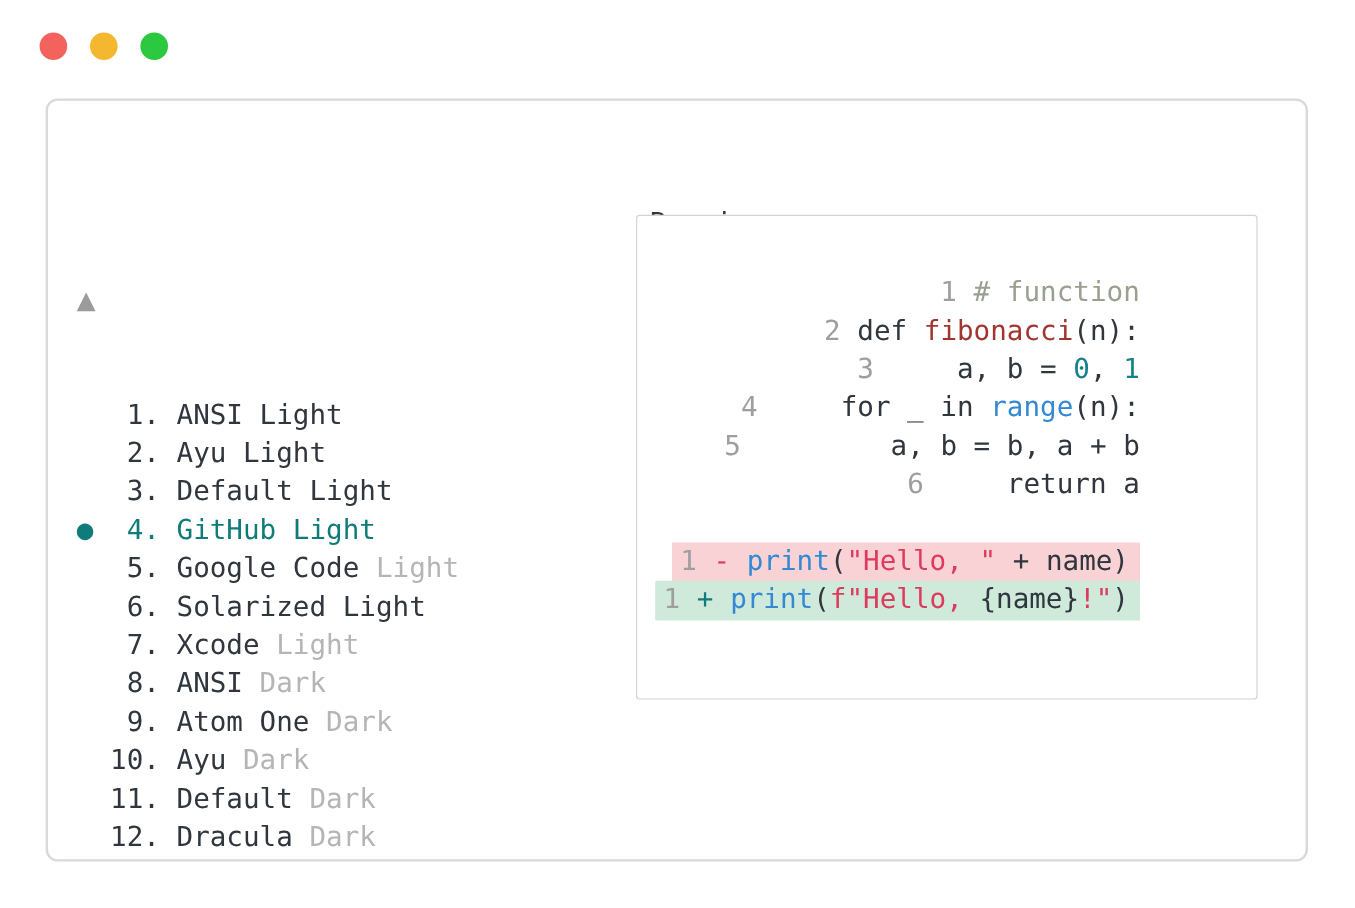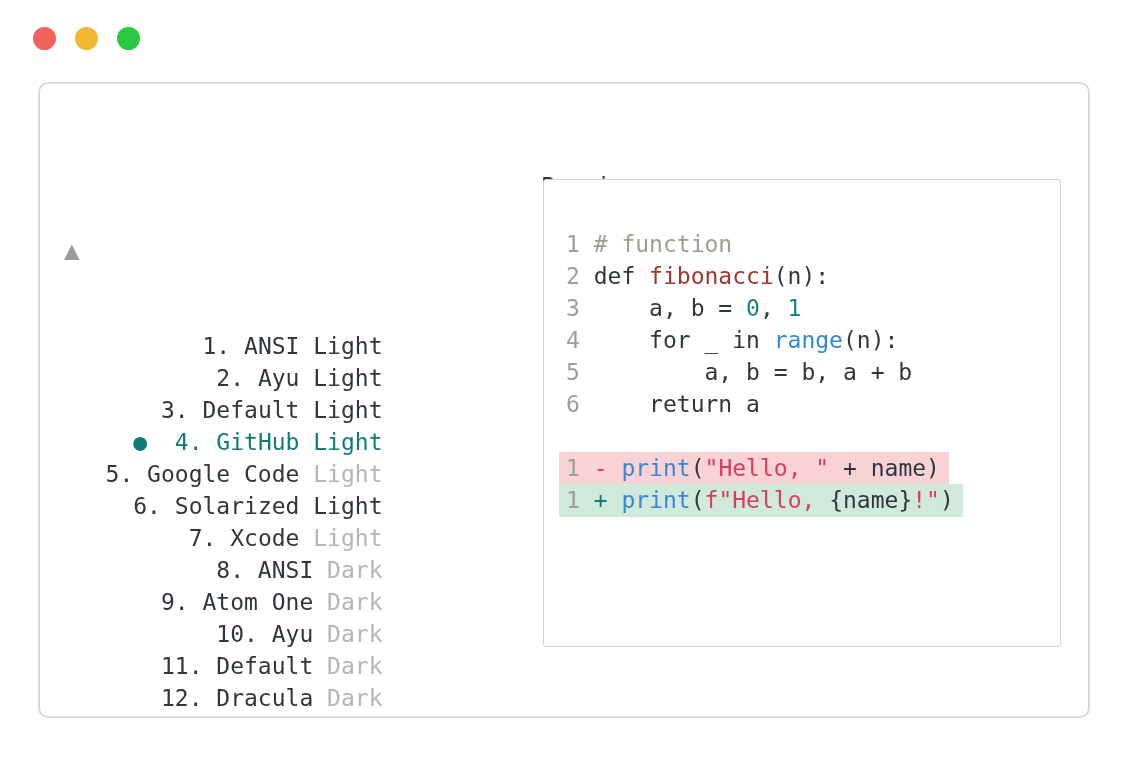--- a/index.html
+++ b/index.html
@@ -19,29 +19,29 @@
   .dot{width:23px;height:23px;border-radius:50%;}
   .panel{
     position:absolute;left:38px;top:82px;width:1052px;height:636px;
     border:2px solid var(--border);border-radius:10px;background:#fff;
   }
   .mono{font-size:23px;line-height:32px;white-space:pre;margin-top:36px;}
   .left-col{position:absolute;left:24px;top:50px;}
   .row{height:32px;white-space:pre;font-size:23px;line-height:32px;}
   .title{color:var(--dark);}
   .arrow-up{color:var(--arrowgray);font-size:26px;}
-  .theme-row{color:var(--dark);text-align:right;}
+  .theme-row{color:var(--dark);}
   .theme-row.selected, .theme-row.selected .marker{color:var(--teal);}
   .marker{color:var(--teal);}
   .suffix{color:var(--dim);}
   .help{position:absolute;left:24px;top:560px;color:var(--helpgray);}
   .preview-label{position:absolute;left:501px;top:50px;color:var(--dark);}
   .preview-box{
-    position:absolute;left:503px;top:95px;width:518px;height:468px;
-    border:1.5px solid var(--pborder);border-radius:3px;background:#fff;
+    position:absolute;left:490px;top:95px;width:518px;height:404px;
+    border:1.5px solid var(--pborder);border-radius:3px;background:#fff;text-align:right;
   }
   .code{position:absolute;left:22px;top:48px;margin:0;}
   .tok-ln{color:var(--linenum);}
   .tok-comment{color:var(--comment);}
   .tok-func{color:var(--func);}
   .tok-num{color:var(--numlit);}
   .tok-blue{color:var(--blue);}
   .tok-string{color:var(--strtok);}
   .tok-teal{color:var(--teal);}
   .hl{padding:3px 9px 4px 7px;margin-left:-7px;border-radius:1px;}

